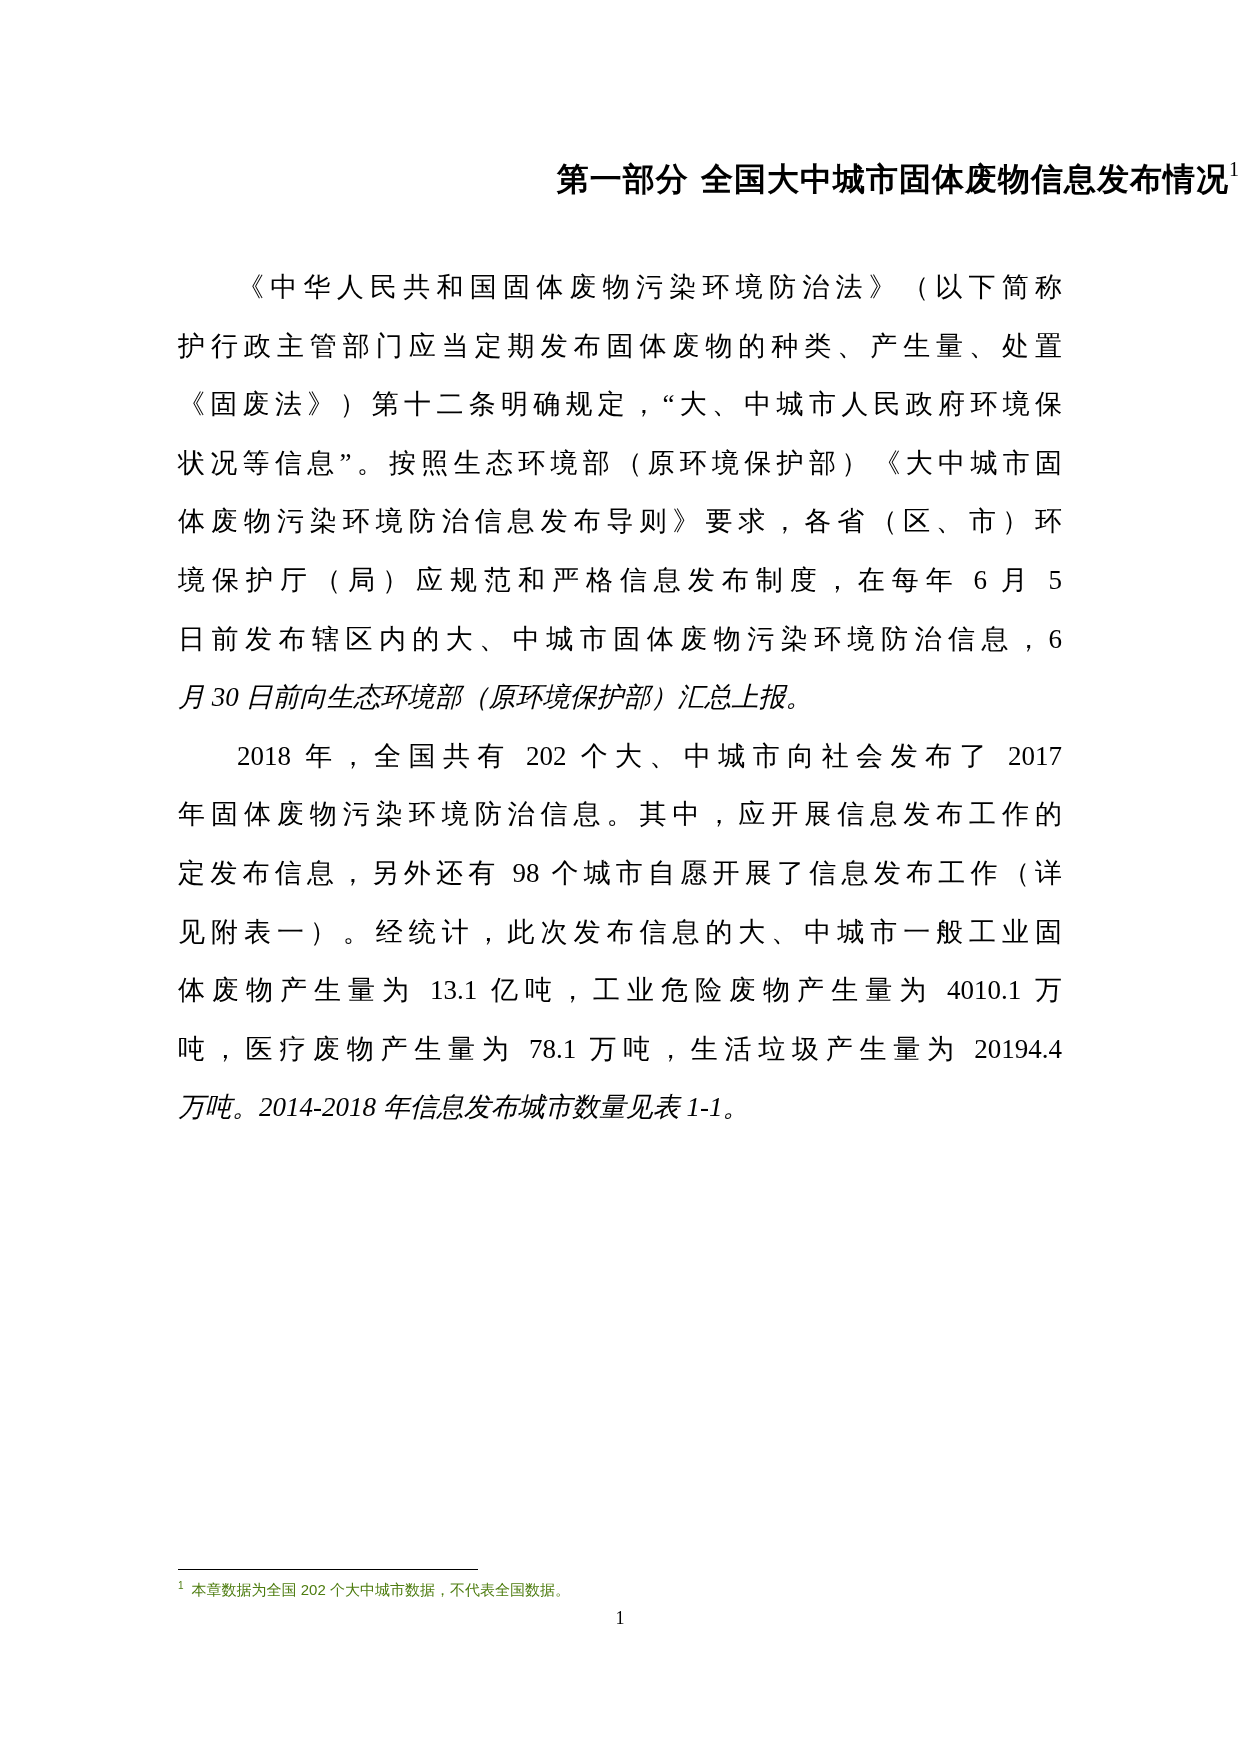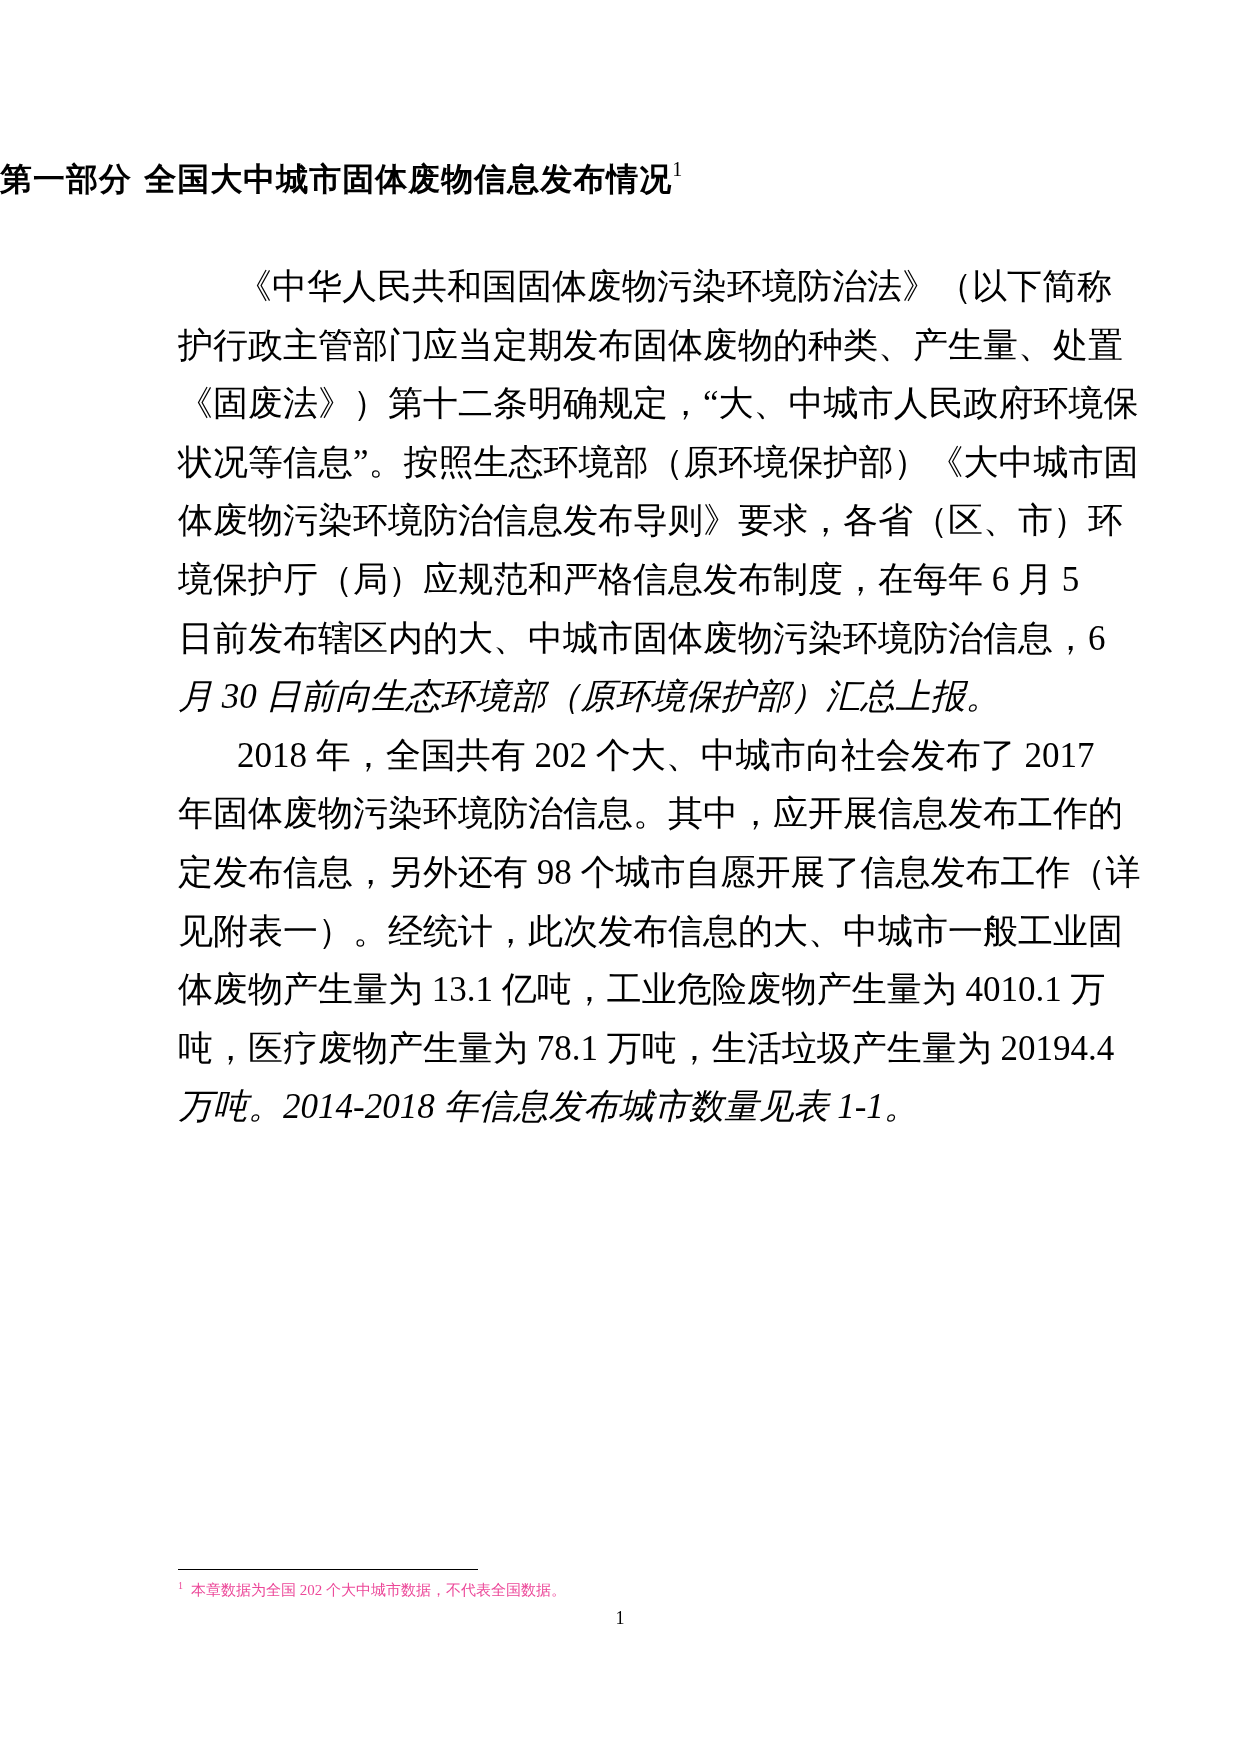--- a/index.html
+++ b/index.html
@@ -1,39 +1,39 @@
 <!DOCTYPE html>
 <html><head>
 <meta charset="utf-8">
 <style>
   html, body { margin: 0; padding: 0; background: #ffffff; }
   body { width: 1240px; height: 1754px; position: relative; overflow: hidden; color: #000; }
   .title {
     position: absolute; left: 0; right: 0; top: 158px;
-    text-align: left;
+    text-align: right;
     font-family: "DejaVu Sans", sans-serif;
     font-weight: bold; font-size: 32px; letter-spacing: 1px;
   }
   .title sup { font-family: "Liberation Serif", serif; font-weight: normal; font-size: 20px; vertical-align: 14px; }
   .body-text {
     position: absolute; left: 178px; top: 258px; width: 884px;
     font-family: "Liberation Serif", "DejaVu Serif", serif;
-    font-size: 35px; line-height: 58.6px;
+    font-size: 27px; line-height: 58.6px;
     text-align: justify;
   }
   .body-text .line { display: block; white-space: nowrap; text-align: justify; text-align-last: justify; }
   .body-text .line.last { text-align-last: left; font-style: italic; }
   .body-text .line.indent { padding-left: 59px; }
   .footnote-rule {
     position: absolute; left: 178px; top: 1569px; width: 300px; height: 0;
     border-top: 1.5px solid #000;
   }
   .footnote {
     position: absolute; left: 178px; top: 1580px;
-    font-family: Liberation Serif, serif; font-size: 15px; color: #ec4899;
+    font-family: Liberation Sans, sans-serif; font-size: 15px; color: #4d7c0f;
   }
   .footnote sup { font-size: 10px; vertical-align: 6px; margin-right: 8px; }
   .page-number {
     position: absolute; left: 0; right: 0; top: 1608px; text-align: center;
     font-family: "Liberation Serif", serif; font-size: 18px;
   }
 </style>
 </head>
 <body>
 

